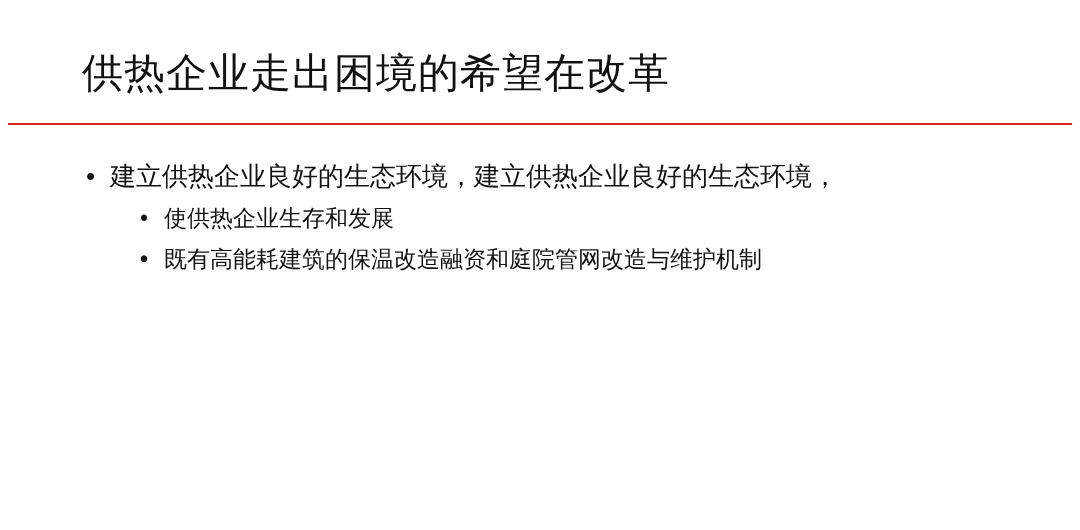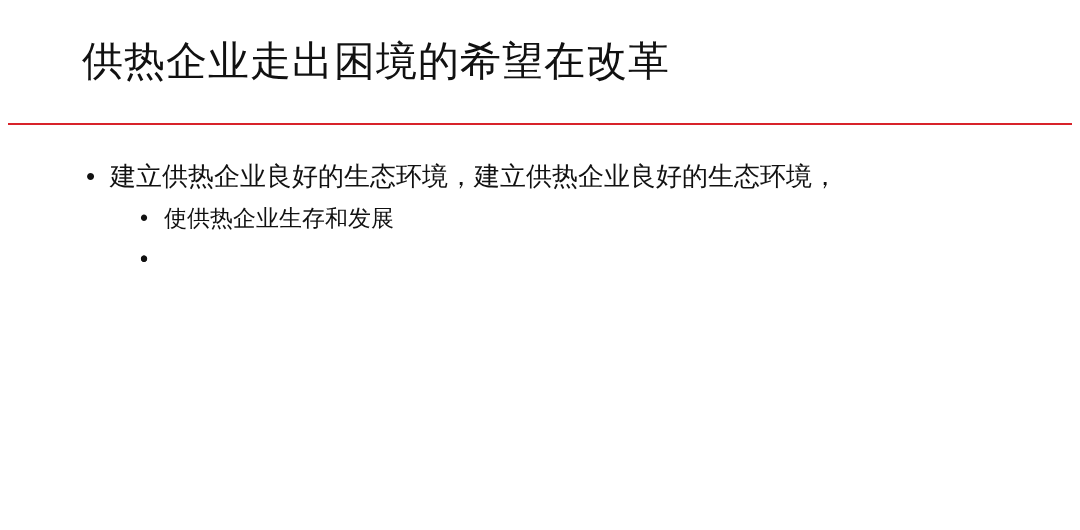--- a/index.html
+++ b/index.html
@@ -17,21 +17,21 @@
   .slide {
     position: relative;
     width: 1080px;
     height: 530px;
     box-sizing: border-box;
     background: #ffffff;
   }
   .slide-title {
     position: absolute;
     left: 82px;
-    top: 36px;
+    top: 48px;
     font-size: 41px;
     line-height: 1.25;
     letter-spacing: 1px;
     color: #111111;
     font-weight: 400;
     white-space: nowrap;
   }
   .title-rule {
     position: absolute;
     left: 8px;
@@ -110,19 +110,20 @@
         <span class="dot">•</span>
         <span>使供热企业生存和发展</span>
       </div>
 
       <div class="bullet-l2">
         <span class="dot">•</span>
       </div>
 
       <div class="bullet-l2">
         <span class="dot">•</span>
+        <span>既有高能耗建筑的保温改造融资和庭院管网改造与维护机制</span>
       </div>
 
     </div>
 
   </div>
 
 </div>
 
 </body></html>

